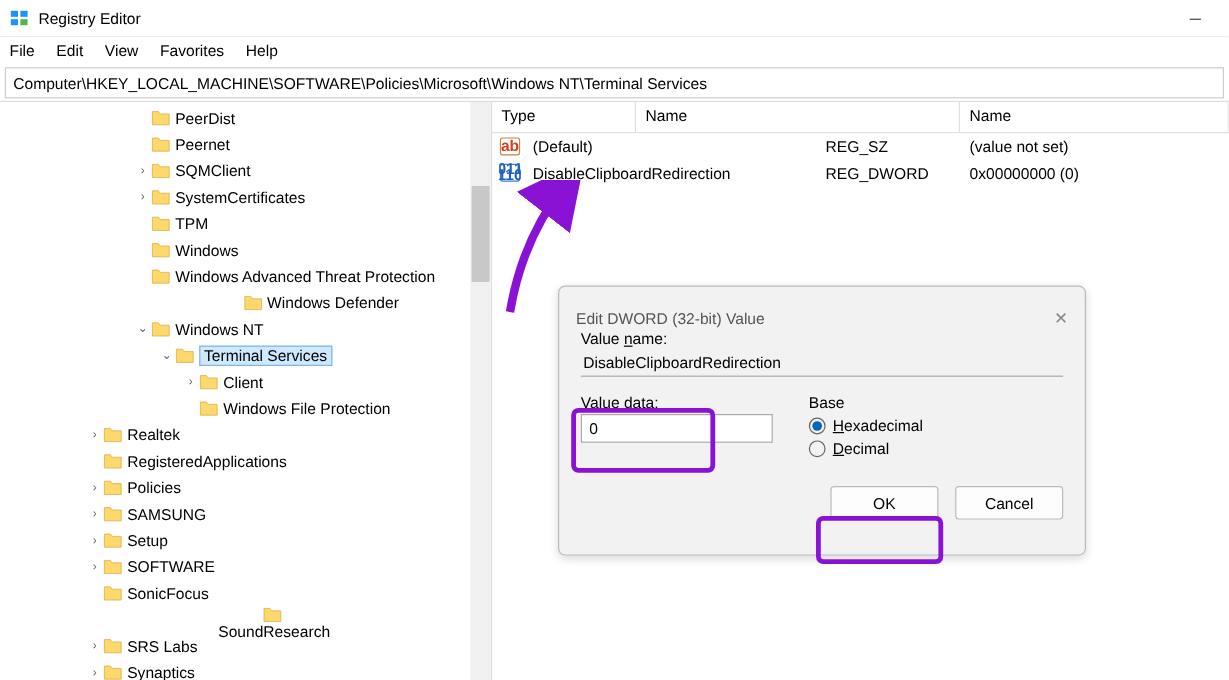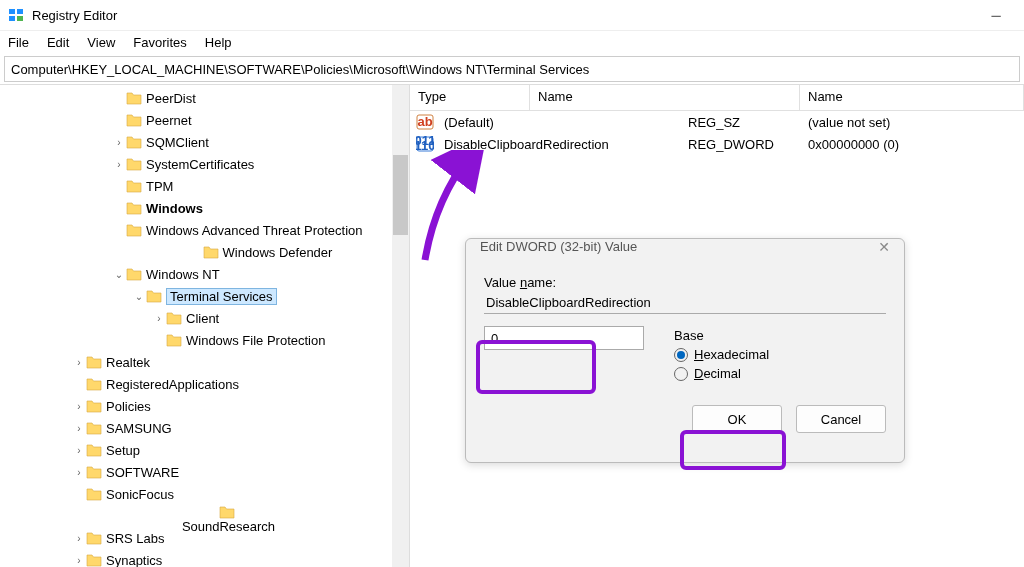--- a/index.html
+++ b/index.html
@@ -30,21 +30,21 @@
 .list-pane { flex: 1; position: relative; }
 .cols { display: flex; height: 26px; border-bottom: 1px solid #e0e0e0; }
 .col { padding: 4px 8px; border-right: 1px solid #e0e0e0; color: #000; }
 .c-name { width: 270px; } .c-type { width: 120px; } .c-data { flex: 1; }
 .row { display: flex; height: 22px; align-items: center; }
 .row .cell { padding: 0 8px; }
 .row .ic { width: 18px; height: 18px; margin-left: 6px; margin-right: 2px; }
 .cn { width: 244px; } .ct { width: 120px; } .cd { flex: 1; }
 
 .dialog { position: absolute; left: 465px; top: 238px; width: 440px; height: 225px; background: #f2f2f2; border: 1px solid #bbb; border-radius: 6px; box-shadow: 0 2px 8px rgba(0,0,0,.15); }
-.dlg-title { height: 34px; display: flex; align-items: flex-start; padding: 0 14px; color: #555; }
+.dlg-title { height: 34px; display: flex; align-items: flex-end; padding: 0 14px; color: #555; }
 .dlg-title .x { margin-left: auto; color: #888; font-size: 14px; }
 .dlg-body { padding: 0 18px; }
 .lbl { color: #000; margin-top: 2px; margin-bottom: 2px; }
 .vn-field { width: 100%; border: none; border-bottom: 1px solid #aaa; background: transparent; padding: 3px 2px; color: #000; }
 .row2 { display: flex; margin-top: 12px; gap: 30px; }
 .vd-box { width: 160px; }
 .vd-input { width: 160px; height: 24px; border: 1px solid #aaa; background: #fff; padding: 2px 6px; }
 .base { }
 .radio { display: flex; align-items: flex-end; gap: 6px; margin-top: 4px; }
 .rdot { width: 14px; height: 14px; border: 1px solid #666; border-radius: 50%; display: inline-flex; align-items: center; justify-content: center; }
@@ -120,21 +120,21 @@
             </svg></span>
           <span class="node-label">SystemCertificates</span>
         </div>
         <div class="node" style="padding-left: 112px;">
           <span class="twisty"></span>
           <span class="folder-icon"><svg viewBox="0 0 16 14">
               <path d="M1 2h5l1.5 2H15v9H1z" fill="#ffd86b" stroke="#d6a93f" stroke-width="0.6"></path>
             </svg></span>
           <span class="node-label">TPM</span>
         </div>
-        <div class="node" style="padding-left: 112px; font-weight: bold;">
+        <div class="node" style="padding-left: 112px;">
           <span class="twisty"></span>
           <span class="folder-icon"><svg viewBox="0 0 16 14">
               <path d="M1 2h5l1.5 2H15v9H1z" fill="#ffd86b" stroke="#d6a93f" stroke-width="0.6"></path>
             </svg></span>
           <span class="node-label">Windows</span>
         </div>
         <div class="node" style="padding-left: 112px;">
           <span class="twisty"></span>
           <span class="folder-icon"><svg viewBox="0 0 16 14">
               <path d="M1 2h5l1.5 2H15v9H1z" fill="#ffd86b" stroke="#d6a93f" stroke-width="0.6"></path>
@@ -284,20 +284,21 @@
 <div class="dialog">
   <div class="dlg-title">
     <span>Edit DWORD (32-bit) Value</span>
     <span class="x">✕</span>
   </div>
   <div class="dlg-body">
     <div class="lbl">Value <span class="u">n</span>ame:</div>
     <input class="vn-field" readonly="" value="DisableClipboardRedirection" style="">
     <div class="row2">
       <div class="vd-box">
+        <div class="lbl"><span class="u">V</span>alue data:</div>
         <input class="vd-input" value="0" style="">
       </div>
       <div class="base">
         <div class="lbl">Base</div>
         <div class="radio">
           <span class="rdot on"></span>
           <span><span class="u">H</span>exadecimal</span>
         </div>
         <div class="radio">
           <span class="rdot"></span>

